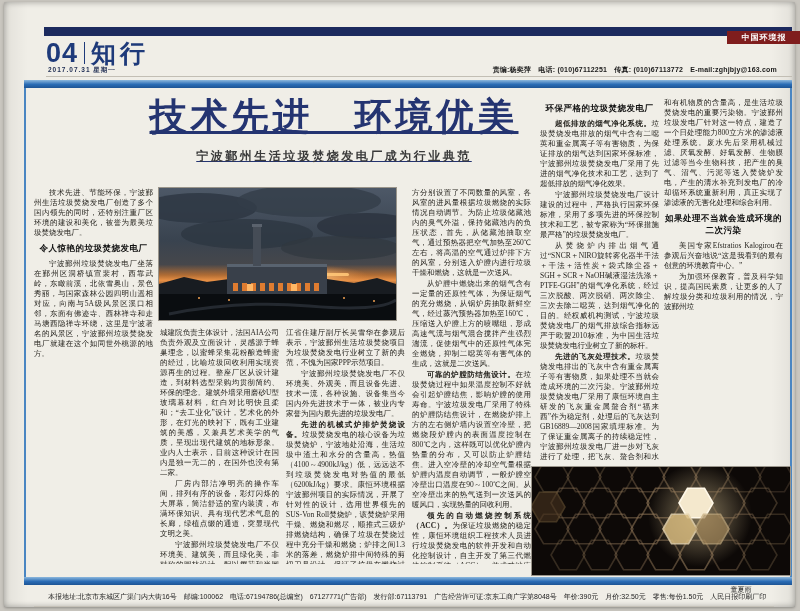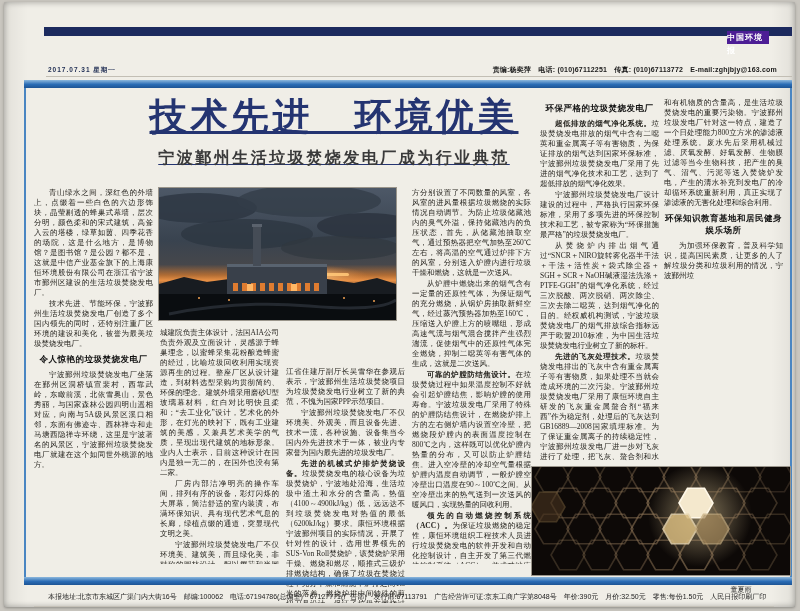--- a/index.html
+++ b/index.html
@@ -4,75 +4,80 @@
 <style>
   html,body{margin:0;padding:0;}
   body{width:800px;height:611px;background:#c9c6bf;font-family:"Liberation Sans",sans-serif;position:relative;overflow:hidden;}
   .paper{position:absolute;left:4px;top:2px;right:5px;bottom:4px;background:#f0eee7;
          box-shadow:0 0 6px rgba(0,0,0,.35) inset,0 1px 3px rgba(0,0,0,.3);border-radius:2px;}
   .paper:before{content:"";position:absolute;inset:0;background:
      linear-gradient(90deg,rgba(0,0,0,.06),rgba(0,0,0,0) 3%,rgba(0,0,0,0) 97%,rgba(0,0,0,.06));}
 
   
   .topbar{position:absolute;left:40px;top:25px;width:748px;height:9px;background:#1c2a5e;}
-  .masthead{position:absolute;left:723px;top:29px;width:42px;height:13px;background:#4c1d95;
-            color:#fff;font-size:8px;font-weight:bold;line-height:13px;letter-spacing:1px;}
+  .masthead{position:absolute;left:723px;top:29px;width:74px;height:13px;background:#7f1d1d;
+            color:#fff;font-size:8px;font-weight:bold;line-height:13px;text-align:center;letter-spacing:1px;}
   .pagehead{position:absolute;left:42px;top:38px;height:26px;display:flex;align-items:center;color:#1e3a7a;}
   .pagenum{font-size:27px;font-weight:bold;letter-spacing:1px;}
   .ph-div{width:1px;height:22px;background:#1e3a7a;margin:0 6px;}
   .section{font-size:25px;font-weight:bold;font-family:"Liberation Serif",serif;letter-spacing:4px;}
   .dateline{position:absolute;left:44px;top:64px;font-size:6.5px;color:#223055;font-weight:bold;letter-spacing:1px;}
   .editorline{position:absolute;right:18px;top:63px;font-size:7px;color:#1a1a1a;font-weight:bold;letter-spacing:.2px;}
   .hairline{position:absolute;left:42px;top:74px;width:746px;height:1px;background:#c2beb4;}
   .bluerule{left:20px;width:768px;position:absolute;height:8px;
             background:linear-gradient(#8db8dd,#2a6cb5 55%,#1d5494);}
   .bluerule.top{top:78px;}
   .bluerule.bottom{top:575px;}
   .frame-v{position:absolute;top:86px;width:2px;height:489px;background:#4a86c2;}
   .frame-left{left:20px;} .frame-right{left:786px;}
 
   
   .headline-block{position:absolute;left:138px;top:94px;width:384px;height:86px;text-align:center;color:#243471;text-decoration:underline;}
   .headline-block h1{margin:0;font-size:37px;line-height:42px;font-weight:bold;letter-spacing:4px;
                      font-family:"Liberation Serif",serif;}
-  .headline-block h2{margin:10px 0 4px;font-size:16px;font-weight:bold;color:#3a3a3a;letter-spacing:2.5px;
+  .headline-block h2{margin:10px 0 4px;font-size:12px;font-weight:bold;color:#3a3a3a;letter-spacing:2.5px;
                      font-family:"Liberation Serif",serif;}
 
   
   .photo-main{position:absolute;left:155px;top:186px;width:237px;height:132px;box-shadow:0 0 0 1px #9a958b;}
   .photo-bottom{position:absolute;left:528px;top:465px;width:258px;height:108px;box-shadow:0 0 0 1px #9a958b;}
   .photo-main svg,.photo-bottom svg{display:block;width:100%;height:100%;}
   .photo-credit{position:absolute;left:688px;top:583px;width:98px;text-align:center;font-size:7px;color:#333;}
 
   
   .col{position:absolute;width:119px;overflow:hidden;color:#26241f;}
   .col p{margin:0 0 1px;font-size:7.5px;line-height:10px;text-align:justify;text-indent:2em;
          font-family:"Liberation Serif",serif;}
   .col p b{font-weight:bold;}
   .col h4{margin:5px 0 4px;font-size:8.5px;text-align:center;color:#111;letter-spacing:.5px;}
   .c1{left:30px;  top:186px;height:376px;}
   .c2{left:156px; top:326px;height:236px;}
-  .c3{left:282px; top:326px;height:236px;margin-top:39px;}
+  .c3{left:282px; top:326px;height:236px;}
   .c4{left:408px; top:186px;height:376px;}
   .c5{left:536px; top:96px; height:364px;}
   .c6{left:660px; top:96px; height:364px;}
 
   
   .footerline{position:absolute;left:44px;top:590px;width:744px;font-size:7px;color:#222;
               white-space:nowrap;letter-spacing:0;}
   .footer-hair{position:absolute;left:30px;top:604px;width:740px;height:1px;background:#c5c1b7;}
 </style>
 </head>
 <body>
 
 <div class="paper">
 
   <div class="topbar"></div>
   <div class="masthead">中国环境报</div>
 
+  <div class="pagehead">
+    <span class="pagenum">04</span>
+    <span class="ph-div"></span>
+    <span class="section">知行</span>
+  </div>
   <div class="dateline">
     <span>2017.07.31</span>
     <span>星期一</span>
   </div>
   <div class="editorline">责编:杨奕萍　电话: (010)67112251　传真: (010)67113772　E-mail:zghjbjy@163.com</div>
   <div class="hairline"></div>
   <div class="bluerule top"></div>
   <div class="frame-v frame-left"></div>
   <div class="frame-v frame-right"></div>
 
@@ -129,21 +134,20 @@
       <rect x="0" y="106" width="237" height="26" fill="#0a0d10"></rect>
       <path d="M10 126 Q80 112 150 118 T237 112" stroke="#2a3138" stroke-width="3" fill="none" opacity=".8"></path>
       <circle cx="40" cy="110" r="1" fill="#f0a050"></circle>
         <circle cx="70" cy="112" r="1" fill="#f0a050"></circle>
       <circle cx="185" cy="110" r="1" fill="#f0a050"></circle>
         <circle cx="215" cy="113" r="1" fill="#f0a050"></circle>
     </svg>
   </div>
 
   <div class="col c1">
-      <p>青山绿水之间，深红色的外墙上，点缀着一些白色的六边形饰块，晶莹剔透的蜂巢式幕墙，层次分明，颜色柔和的宋式建筑，高耸入云的塔楼，绿草如茵、四季花香的场院，这是什么地方，是博物馆？是图书馆？是公园？都不是，这就是中信产业基金旗下的上海康恒环境股份有限公司在浙江省宁波市鄞州区建设的生活垃圾焚烧发电厂。</p>
       <p>技术先进、节能环保，宁波鄞州生活垃圾焚烧发电厂创造了多个国内领先的同时，还特别注重厂区环境的建设和美化，被誉为最美垃圾焚烧发电厂。</p>
       <h4>令人惊艳的垃圾焚烧发电厂</h4>
       <p>宁波鄞州垃圾焚烧发电厂坐落在鄞州区洞桥镇宣裴村，西靠武岭，东瞰前溪，北依雪奥山，景色秀丽，与国家森林公园四明山遥相对应，向南与5A级风景区溪口相邻，东面有佛迹寺、西林禅寺和走马塘西隐禅寺环绕，这里是宁波著名的风景区，宁波鄞州垃圾焚烧发电厂就建在这个如同世外桃源的地方。</p>
     </div>
   <div class="col c2">
       <p style="text-indent: 0px;">城建院负责主体设计，法国AIA公司负责外观及立面设计，灵感源于蜂巢理念，以蜜蜂采集花粉酿造蜂蜜的经过，比喻垃圾回收利用实现资源再生的过程。整座厂区从设计建造，到材料选型采购均贯彻简约、环保的理念。建筑外墙采用磨砂U型玻璃幕材料，红白对比明快且柔和；“去工业化”设计，艺术化的外形，在灯光的映衬下，既有工业建筑的美感，又兼具艺术美学的气质，呈现出现代建筑的地标形象。业内人士表示，目前这种设计在国内是独一无二的，在国外也没有第二家。</p>
       <p>厂房内部洁净明亮的操作车间，排列有序的设备，彩灯闪烁的大屏幕，简洁舒适的室内装潢，布满环保知识、具有现代艺术气息的长廊，绿植点缀的通道，突显现代文明之美。</p>
       <p>宁波鄞州垃圾焚烧发电厂不仅环境美、建筑美，而且绿化美，非对称的园林设计，配以樱花和半圆形的拱桥，尽显曲线美；四季常青的桂花树与柔美的天鹅绒草融为一体，各种花卉溢满四季的芬芳，彰显自然之美。</p>
     </div>
   <div class="col c3">
@@ -159,21 +163,22 @@
     </div>
   <div class="col c5">
       <h4>环保严格的垃圾焚烧发电厂</h4>
       <p><b>超低排放的烟气净化系统。</b>垃圾焚烧发电排放的烟气中含有二噁英和重金属离子等有害物质，为保证排放的烟气达到国家环保标准，宁波鄞州垃圾焚烧发电厂采用了先进的烟气净化技术和工艺，达到了超低排放的烟气净化效果。</p>
       <p>宁波鄞州垃圾焚烧发电厂设计建设的过程中，严格执行国家环保标准，采用了多项先进的环保控制技术和工艺，被专家称为“环保措施最严格”的垃圾焚烧发电厂。</p>
       <p>从焚烧炉内排出烟气通过“SNCR＋NIRO旋转雾化器半干法＋干法＋活性炭＋袋式除尘器＋SGH＋SCR＋NaOH碱液湿法洗涤＋PTFE-GGH”的烟气净化系统，经过三次脱酸、两次脱硝、两次除尘、三次去除二噁英，达到烟气净化的目的。经权威机构测试，宁波垃圾焚烧发电厂的烟气排放综合指标远严于欧盟2010标准，为中国生活垃圾焚烧发电行业树立了新的标杆。</p>
       <p><b>先进的飞灰处理技术。</b>垃圾焚烧发电排出的飞灰中含有重金属离子等有害物质，如果处理不当就会造成环境的二次污染。宁波鄞州垃圾焚烧发电厂采用了康恒环境自主研发的飞灰重金属螯合剂“福来西”作为稳定剂，处理后的飞灰达到GB16889—2008国家填埋标准。为了保证重金属离子的持续稳定性，宁波鄞州垃圾发电厂进一步对飞灰进行了处理，把飞灰、螯合剂和水泥等混合做成“水泥块”后再进行填埋，彻底解决了重金属等有害物质二次污染的问题。</p>
     </div>
   <div class="col c6">
       <p style="text-indent: 0px;">和有机物质的含量高，是生活垃圾焚烧发电的重要污染物。宁波鄞州垃圾发电厂针对这一特点，建造了一个日处理能力800立方米的渗滤液处理系统。废水先后采用机械过滤、厌氧发酵、好氧发酵、生物膜过滤等当今生物科技，把产生的臭气、沼气、污泥等送入焚烧炉发电，产生的清水补充到发电厂的冷却循环系统重新利用，真正实现了渗滤液的无害化处理和综合利用。</p>
-      <h4>环保知识教育基地和居民健身娱乐场所</h4>
+      <h4>如果处理不当就会造成环境的二次污染</h4>
+      <p>美国专家Efstratios Kalogirou在参观后兴奋地说“这是我看到的最有创意的环境教育中心。”</p>
       <p>为加强环保教育，普及科学知识，提高国民素质，让更多的人了解垃圾分类和垃圾利用的情况，宁波鄞州垃</p>
     </div>
 
   <div class="photo-bottom">
     <svg viewBox="0 0 258 108" preserveAspectRatio="none">
       <defs>
         <polygon id="hx" points="-17,0 -8.5,-14.7 8.5,-14.7 17,0 8.5,14.7 -8.5,14.7"></polygon>
         <radialGradient id="glow" cx=".5" cy=".5" r=".5">
           <stop offset="0" stop-color="#e8d2a0" stop-opacity=".55"></stop>
           <stop offset="1" stop-color="#e8d2a0" stop-opacity="0"></stop>

